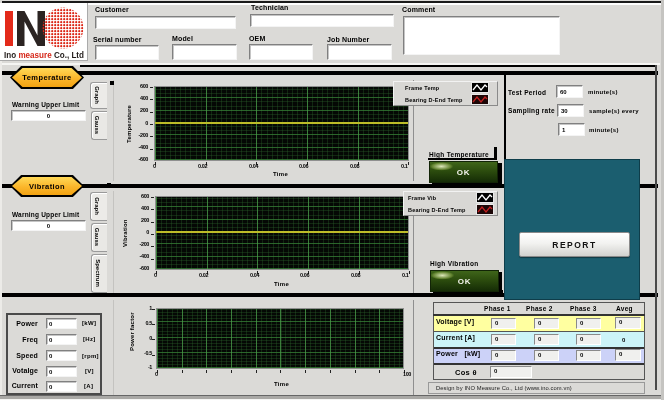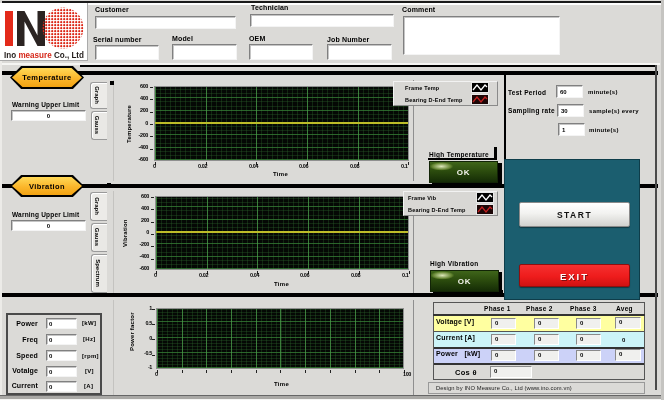--- a/index.html
+++ b/index.html
@@ -150,22 +150,21 @@
 <div class="inp" style="left:556px;top:85px;width:27px;height:13px;font-size:6px;font-weight:bold;padding:3px 0 0 3px;">60</div>
 <div class="lbl f6" style="left:588px;top:89px;">minute(s)</div>
 <div class="lbl" style="left:508px;top:107px;font-size:6.5px;letter-spacing:.3px;">Sampling rate</div>
 <div class="inp" style="left:557px;top:104px;width:27px;height:13px;font-size:6px;font-weight:bold;padding:3px 0 0 3px;">30</div>
 <div class="lbl f6" style="left:589px;top:108px;">sample(s) every</div>
 <div class="inp" style="left:558px;top:123px;width:27px;height:13px;font-size:6px;font-weight:bold;padding:3px 0 0 3px;">1</div>
 <div class="lbl f6" style="left:589px;top:127px;">minute(s)</div>
 
 <div style="position:absolute;left:504px;top:159px;width:136px;height:141px;background:#1b5e6f;border:1px solid #0e3d4a;"></div>
 <div style="position:absolute;left:504px;top:159px;width:136px;height:141px;">
- <div class="btn" style="top:43px;height:25px;line-height:25px;">START</div>
- <div class="btn" style="top:105px;background:linear-gradient(180deg,#f53030 0%,#ee1c1c 55%,#cf1212 100%);border:1px solid #8d0f0f;color:#fff;text-shadow:1px 1px 0 #801010;font-size:9.5px;letter-spacing:2px;">EXIT</div>
+ <div class="btn" style="top:73px;height:25px;line-height:25px;">REPORT</div>
 </div>
 
 <div class="hexO hex" style="left:10px;top:175px;width:74px;height:22px;">
  <div class="hexI hex"></div>
  <div style="position:absolute;left:0;right:0;top:7px;text-align:center;font-weight:bold;font-size:7.5px;letter-spacing:.4px;">Vibration</div>
 </div>
 <div class="lbl" style="left:12px;top:211px;font-size:6.5px;letter-spacing:.2px;">Warning Upper Limit</div>
 <div class="inp" style="left:11px;top:220px;width:75px;height:11px;font-size:6px;font-weight:bold;text-align:center;line-height:10px;">0</div>
 
 <div style="position:absolute;left:107px;top:183px;width:4px;height:4px;background:#000;"></div>

